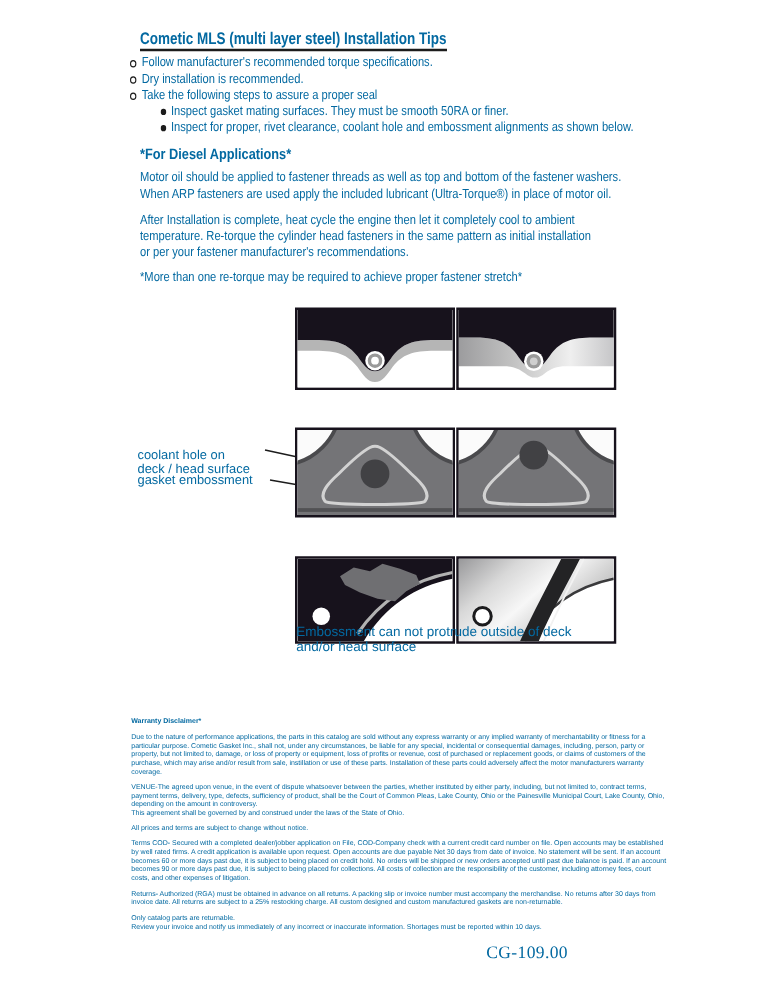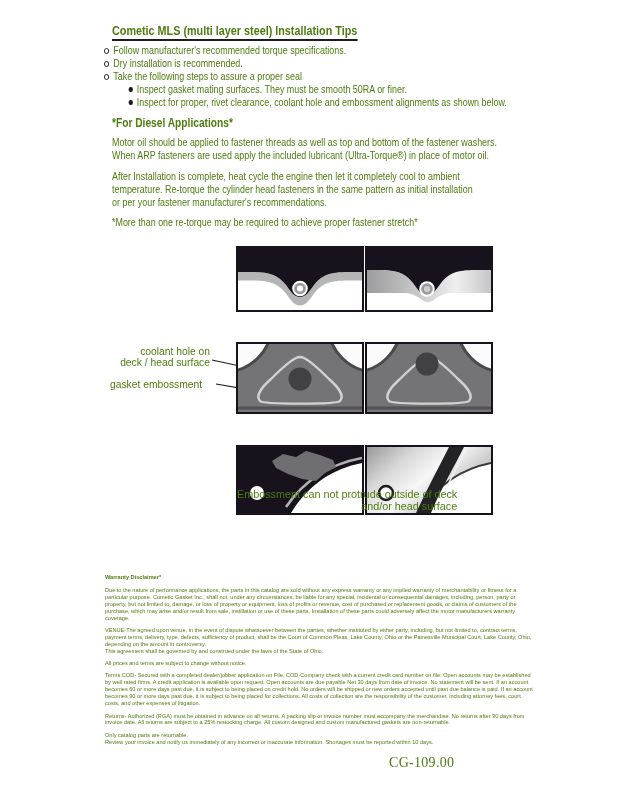--- a/index.html
+++ b/index.html
@@ -1,17 +1,17 @@
 <!DOCTYPE html>
 <html><head>
 <meta charset="utf-8">
 <style>
   html,body { margin:0; padding:0; background:#fff; }
   .page { position:relative; width:618px; height:800px; background:#ffffff; overflow:hidden;
-          font-family:"Liberation Sans", sans-serif; color:#4d7c0f; }
+          font-family:"Liberation Sans", sans-serif; color:#0369a1; }
 
   .title { position:absolute; left:112px; top:23px; font-size:13.5px; font-weight:bold;
            border-bottom:2px solid #1c1c1c; padding-bottom:1px; white-space:nowrap;
            transform:scaleX(0.8); transform-origin:0 0; }
 
   .bullets { position:absolute; left:104px; top:44px; font-size:10.5px; line-height:13px;
              transform:scaleX(0.85); transform-origin:0 0; white-space:nowrap; }
   .brow { display:flex; align-items:center; gap:5px; height:13px; }
   .brow.sub { margin-left:29px; }
   .bdot { width:4px; height:4px; border:1px solid #1c1c1c; border-radius:50%; flex:0 0 auto; }
@@ -21,21 +21,21 @@
             line-height:13.2px; transform:scaleX(0.85); transform-origin:0 0; }
   .dheading { font-size:12px; font-weight:bold; margin:0 0 6px 0; }
   .diesel p { margin:0 0 7px 0; white-space:pre-line; }
 
   .dlabel { position:absolute; width:128px; text-align:center; font-size:13px; font-weight:bold;
             letter-spacing:0.3px;margin-top:42px; }
   .dbox { position:absolute; width:124px; border:2px solid #17121c; background:#fff; }
   .dbox svg { display:block; }
   .dcaption { position:absolute; left:237px; font-size:10.8px; line-height:12px; white-space:pre-line; }
 
-  .ann1 { position:absolute; left:110px; top:347px; width:100px; text-align:right;
+  .ann1 { position:absolute; left:110px; top:360px; width:100px; text-align:left;
           font-size:10.3px; line-height:10.5px; white-space:pre-line; }
   .ann2 { position:absolute; left:110px; top:379px; width:104px; font-size:10.3px; }
   .leads { position:absolute; left:205px; top:352px; }
 
   .warranty { position:absolute; left:105px; top:574px; width:430px; font-size:5.6px; line-height:6.9px; }
   .wh { font-weight:bold; margin:0 0 6px 0; }
   .warranty p { margin:0 0 5.5px 0; white-space:pre-line; }
 
   .footer { position:absolute; left:389px; top:755px; font-size:14px; letter-spacing:0.3px;font-family:Liberation Serif, serif; }
 </style>
@@ -167,21 +167,21 @@
         </linearGradient>
       </defs>
       <rect width="124" height="66" fill="#ffffff"></rect>
       <path d="M0,0 L124,0 L124,16 C94,22 70,38 53,66 L0,66 Z" fill="url(#g-wrong3)"></path>
       <path d="M124,16 C94,22 70,38 53,66" fill="none" stroke="#3a3a3c" stroke-width="2"></path>
       <path d="M82,0 L97,0 C87,20 74,42 64,66 L49,66 C60,42 72,20 82,0 Z" fill="#232325"></path>
       <path d="M100,0 C90,20 78,42 68,66" fill="none" stroke="#f2f2f2" stroke-width="1.4"></path>
       <circle cx="19" cy="46" r="7" fill="#ffffff" stroke="#1b1b1d" stroke-width="2.4"></circle>
     </svg>
   </div>
-  <div class="dcaption" style="top:488px;text-align:right;">Embossment can not protrude outside of deck
+  <div class="dcaption" style="top:500px;">Embossment can not protrude outside of deck
 and/or head surface</div>
 
   <div class="warranty">
     <div class="wh">Warranty Disclaimer*</div>
     <p>Due to the nature of performance applications, the parts in this catalog are sold without any express warranty or any implied warranty of merchantability or fitness for a particular purpose.  Cometic Gasket Inc., shall not, under any circumstances, be liable for any special, incidental or consequential damages, including, person, party or property, but not limited to, damage, or loss of property or equipment, loss of profits or revenue, cost of purchased or replacement goods, or claims of customers of the purchase, which may arise and/or result from sale, instillation or use of these parts.  Installation of these parts could adversely affect the motor manufacturers warranty coverage.</p>
     <p>VENUE-The agreed upon venue, in the event of dispute whatsoever between the parties, whether instituted by either party, including, but not limited to, contract terms, payment terms, delivery, type, defects, sufficiency of product, shall be the Court of Common Pleas, Lake County, Ohio or the Painesville Municipal Court, Lake County, Ohio, depending on the amount in controversy.
 This agreement shall be governed by and construed under the laws of the State of Ohio.</p>
     <p>All prices and terms are subject to change without notice.</p>
     <p>Terms COD- Secured with a completed dealer/jobber application on File, COD-Company check with a current credit card number on file.  Open accounts may be established by well rated firms.  A credit application is available upon request.  Open accounts are due payable Net 30 days from date of invoice.  No statement will be sent.  If an account becomes 60 or more days past due, it is subject to being placed on credit hold.  No orders will be shipped or new orders accepted until past due balance is paid.  If an account becomes 90 or more days past due, it is subject to being placed for collections.  All costs of collection are the responsibility of the customer, including attorney fees, court costs, and other expenses of litigation.</p>
     <p>Returns- Authorized (RGA) must be obtained in advance on all returns.  A packing slip or invoice number must accompany the merchandise.  No returns after 30 days from invoice date.  All returns are subject to a 25% restocking charge.  All custom designed and custom manufactured gaskets are non-returnable.</p>

